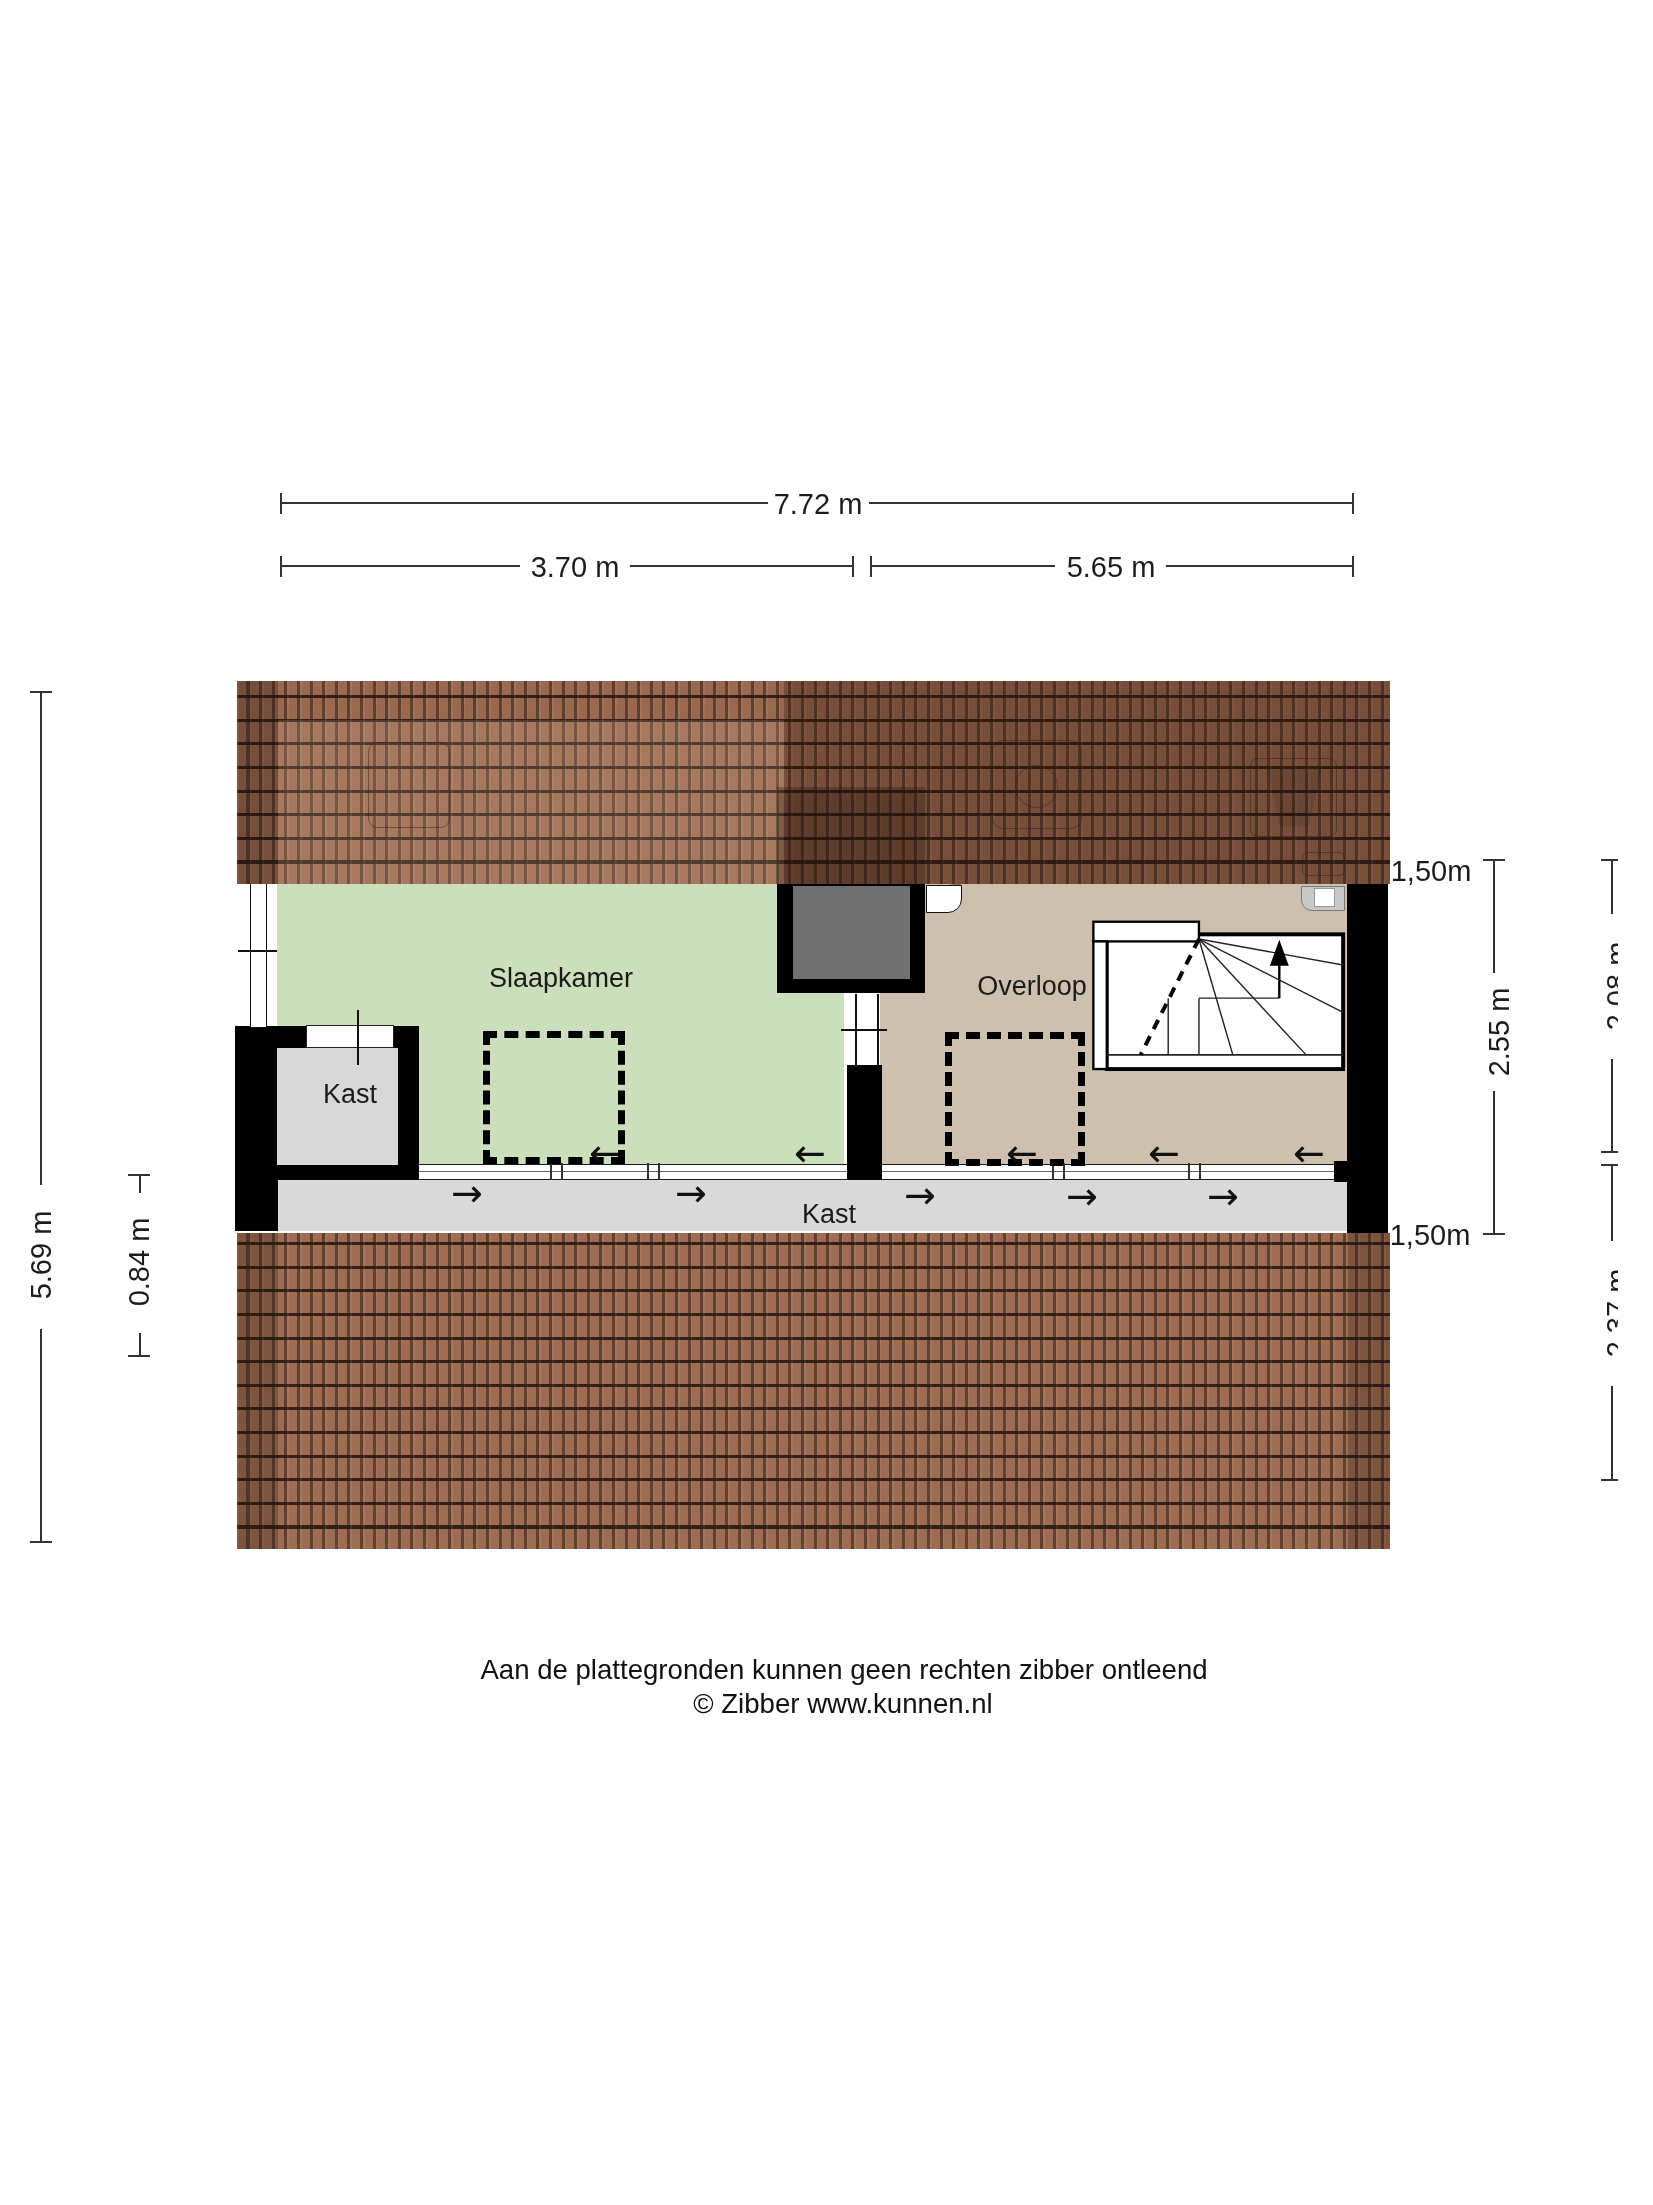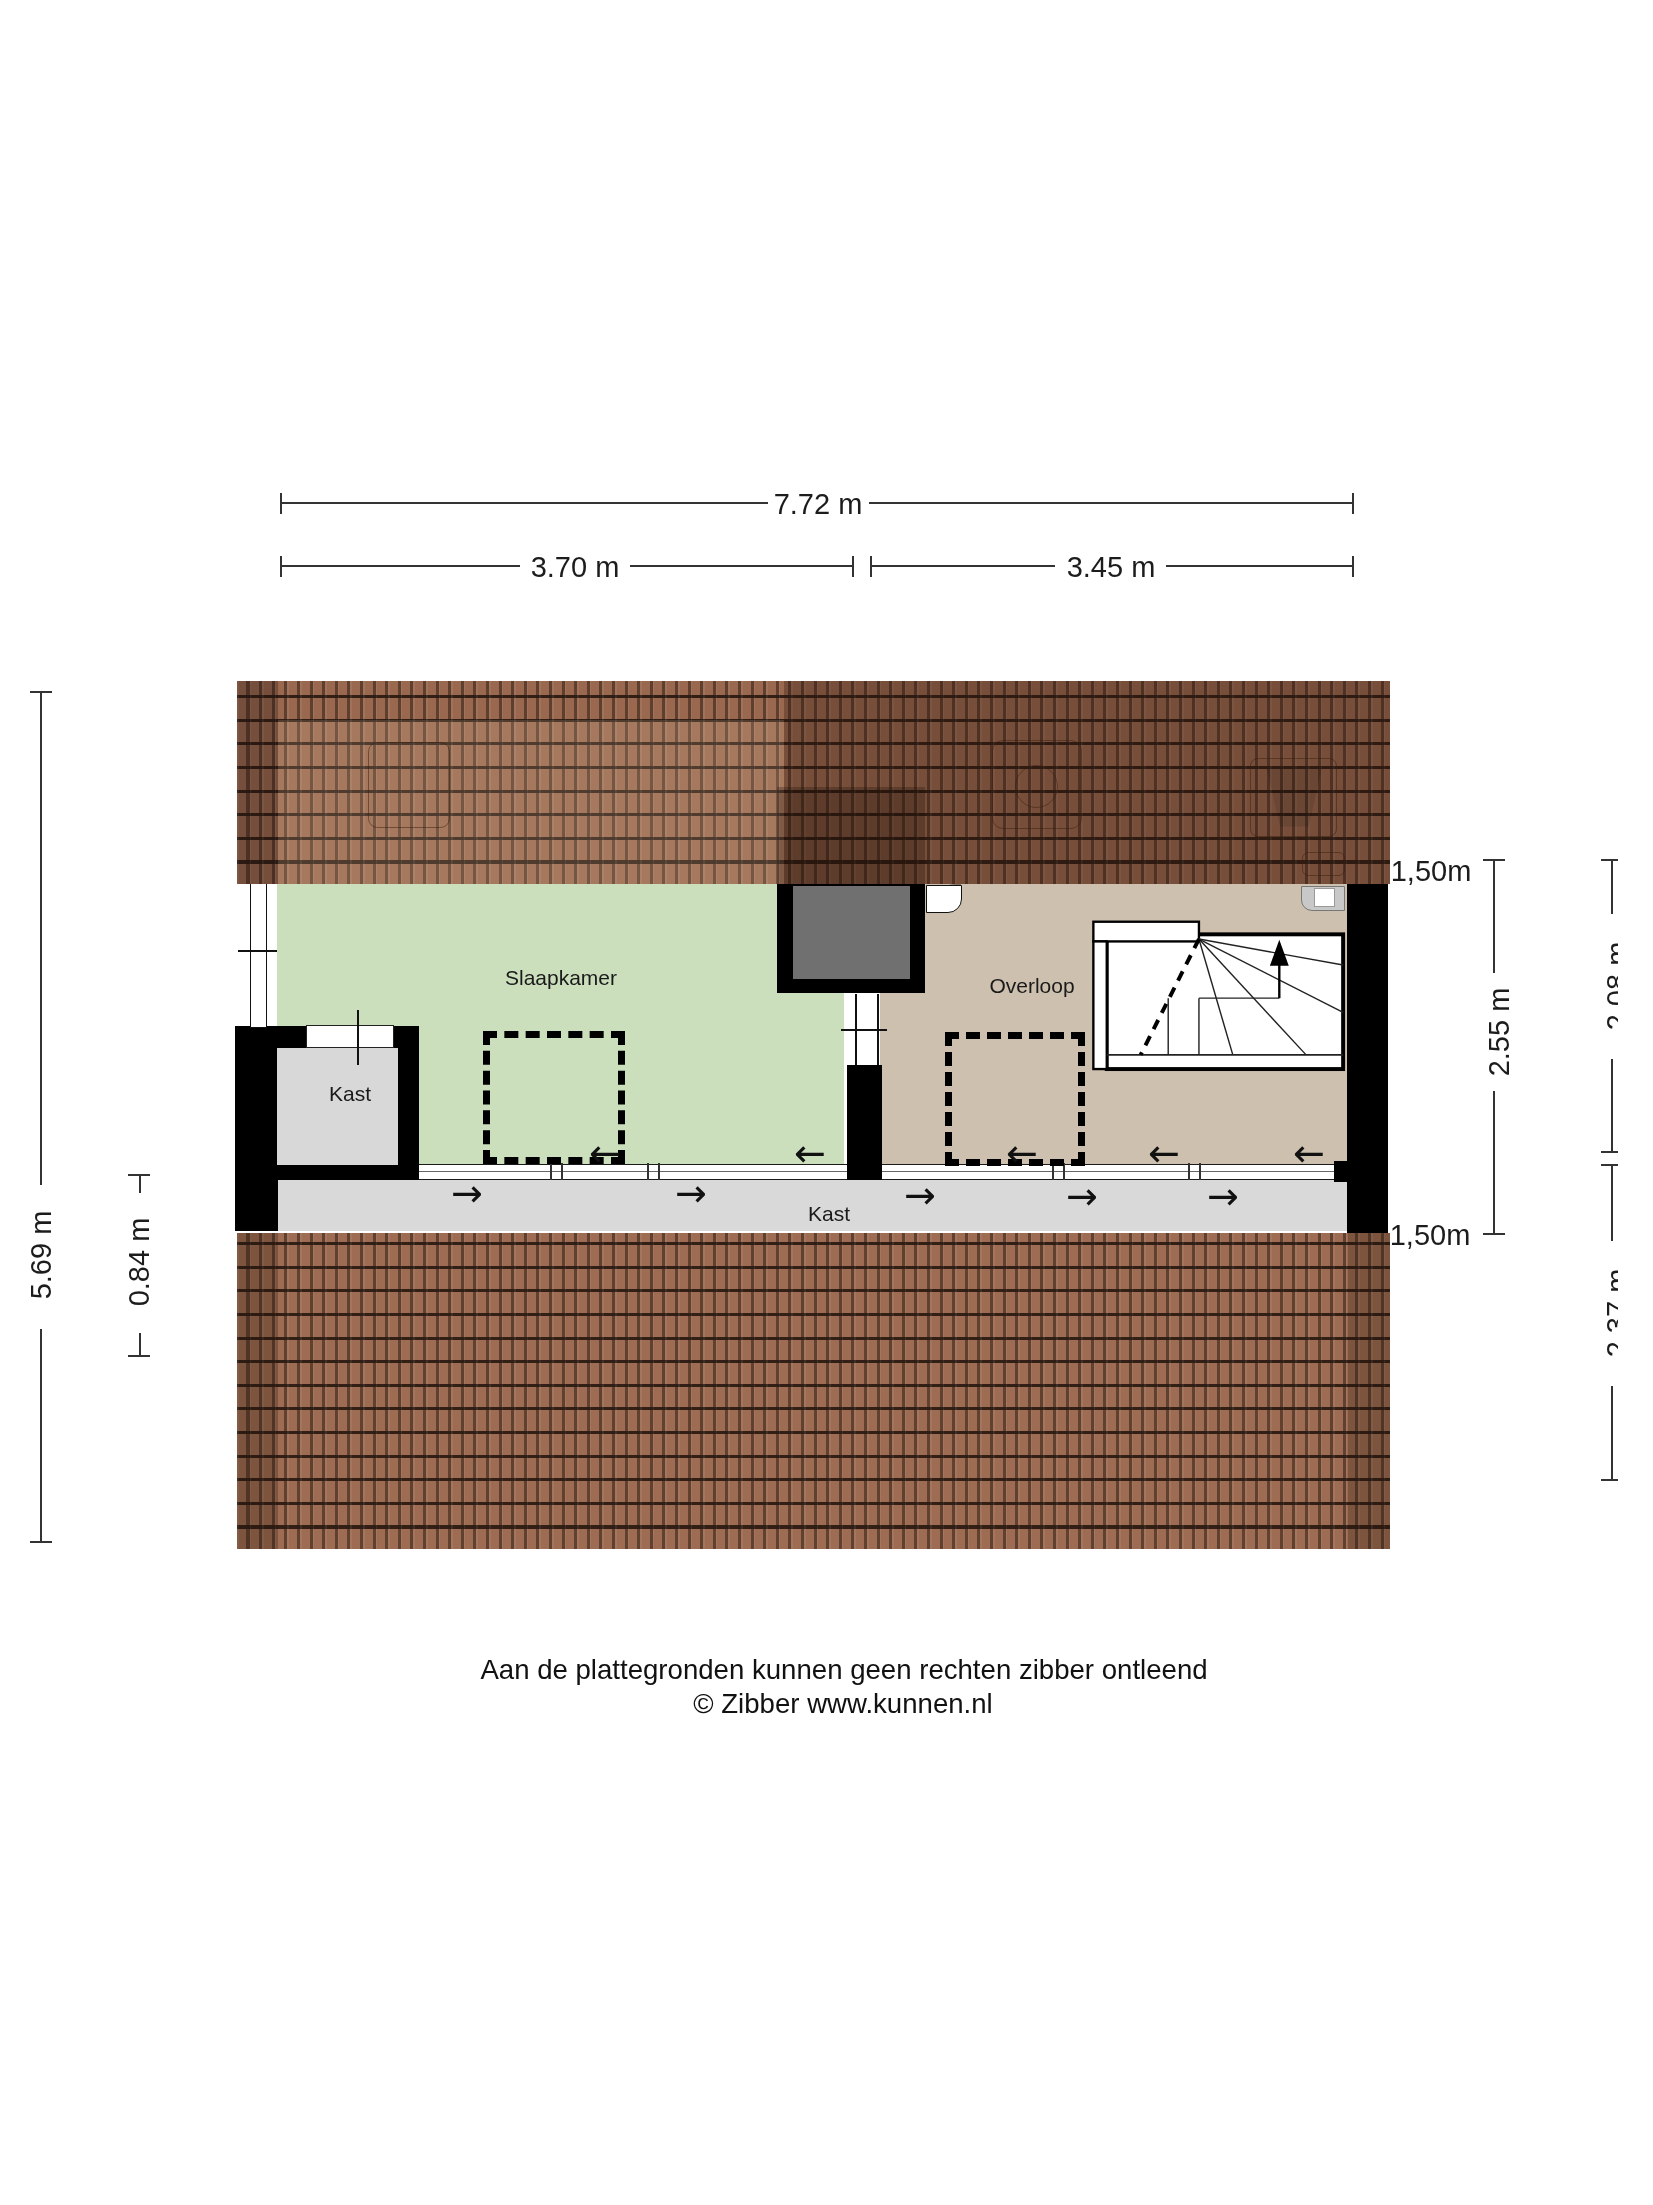--- a/index.html
+++ b/index.html
@@ -35,21 +35,21 @@
   .tick{background:#111;}
 
   .dashed-zone{border:7px dashed #000;background:transparent;}
 
   
   .dim{background:var(--dim,#333);}
   .dim-label{position:absolute;color:#1c1c1c;font-size:29px;white-space:nowrap;
              transform:translate(-50%,-50%);}
   .dim-label.rot{transform:translate(-50%,-50%) rotate(-90deg);}
 
-  .room-label{position:absolute;color:var(--text,#1a1a1a);font-size:21px;white-space:nowrap;
+  .room-label{position:absolute;color:var(--text,#1a1a1a);font-size:27px;white-space:nowrap;
               transform:translate(-50%,-50%);}
   .arrow{position:absolute;color:#111;font-size:38px;line-height:1;transform:translate(-50%,-50%);
          font-family:"DejaVu Sans",sans-serif;}
   .footer-line{position:absolute;color:#111;font-size:27.6px;white-space:nowrap;transform:translate(-50%,-50%);}
 
   .fixture{background:#c8c8c8;border:0.8px solid #777;border-radius:0 0 0 11px;}
   .fixture-inner{background:#fff;border:0.8px solid #999;}
   .chim-door{background:#fff;border:1.6px solid #111;border-radius:0 0 14px 0;}
   .door-arc{border-left:1.6px solid rgba(60,35,20,.5);border-bottom:1.6px solid rgba(60,35,20,.5);
             border-radius:0 0 0 28px;}
@@ -68,21 +68,21 @@
   <div class="abs dim" style="left:281px;top:565px;width:239px;height:2.4px;"></div>
   <div class="abs dim" style="left:630px;top:565px;width:224px;height:2.4px;"></div>
   <div class="abs dim" style="left:280px;top:556px;width:2.4px;height:21px;"></div>
   <div class="abs dim" style="left:852px;top:556px;width:2.4px;height:21px;"></div>
   <span class="dim-label" style="left:575px;top:567px;">3.70 m</span>
 
   <div class="abs dim" style="left:870px;top:565px;width:185px;height:2.4px;"></div>
   <div class="abs dim" style="left:1166px;top:565px;width:188px;height:2.4px;"></div>
   <div class="abs dim" style="left:870px;top:556px;width:2.4px;height:21px;"></div>
   <div class="abs dim" style="left:1352px;top:556px;width:2.4px;height:21px;"></div>
-  <span class="dim-label" style="left:1111px;top:567px;">3.45 m</span>
+  <span class="dim-label" style="left:1111px;top:567px;">5.65 m</span>
 
   <div class="abs dim" style="left:40px;top:692px;width:2.4px;height:493px;"></div>
   <div class="abs dim" style="left:40px;top:1329px;width:2.4px;height:214px;"></div>
   <div class="abs dim" style="left:30px;top:691px;width:22px;height:2.4px;"></div>
   <div class="abs dim" style="left:30px;top:1541px;width:22px;height:2.4px;"></div>
   <span class="dim-label rot" style="left:41px;top:1255px;">5.69 m</span>
 
   <div class="abs dim" style="left:139px;top:1176px;width:2.4px;height:17.3px;"></div>
   <div class="abs dim" style="left:139px;top:1333px;width:2.4px;height:24.4px;"></div>
   <div class="abs dim" style="left:128px;top:1174px;width:22px;height:2.4px;"></div>

